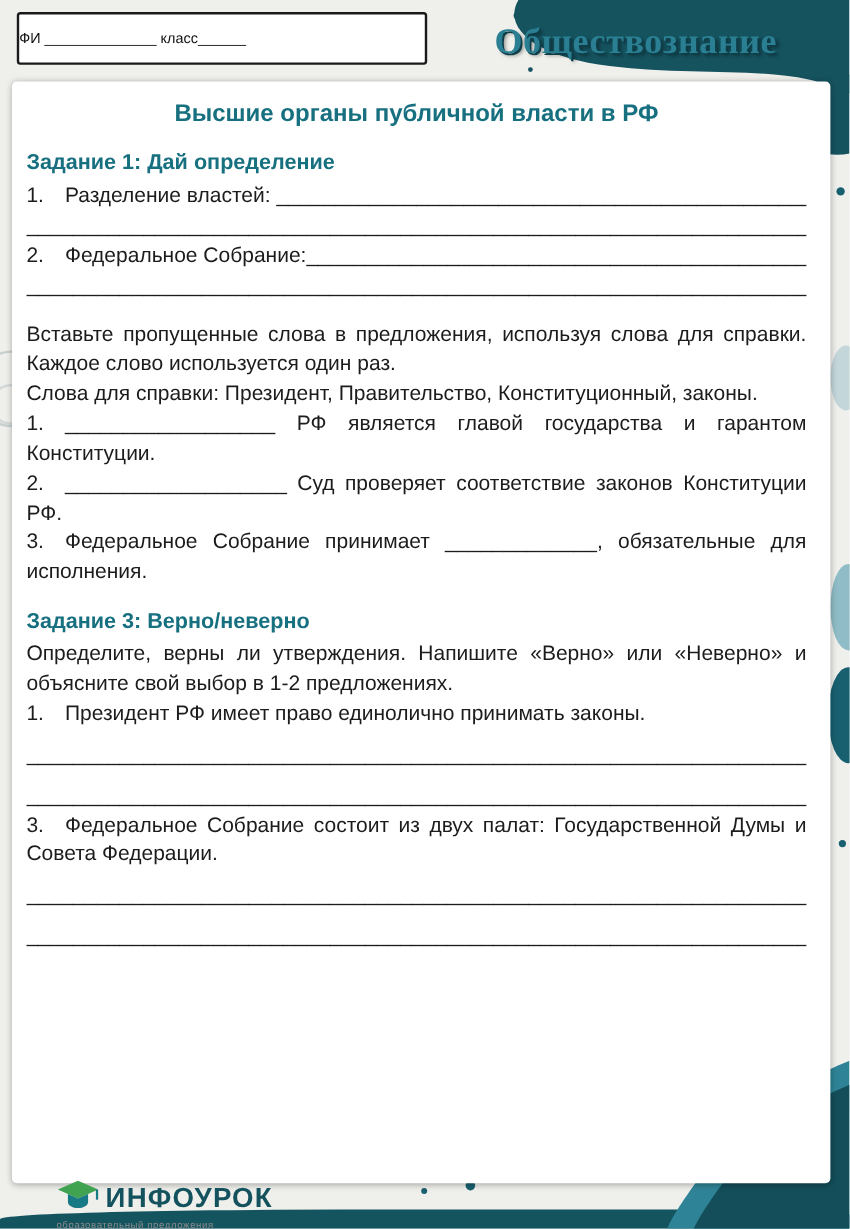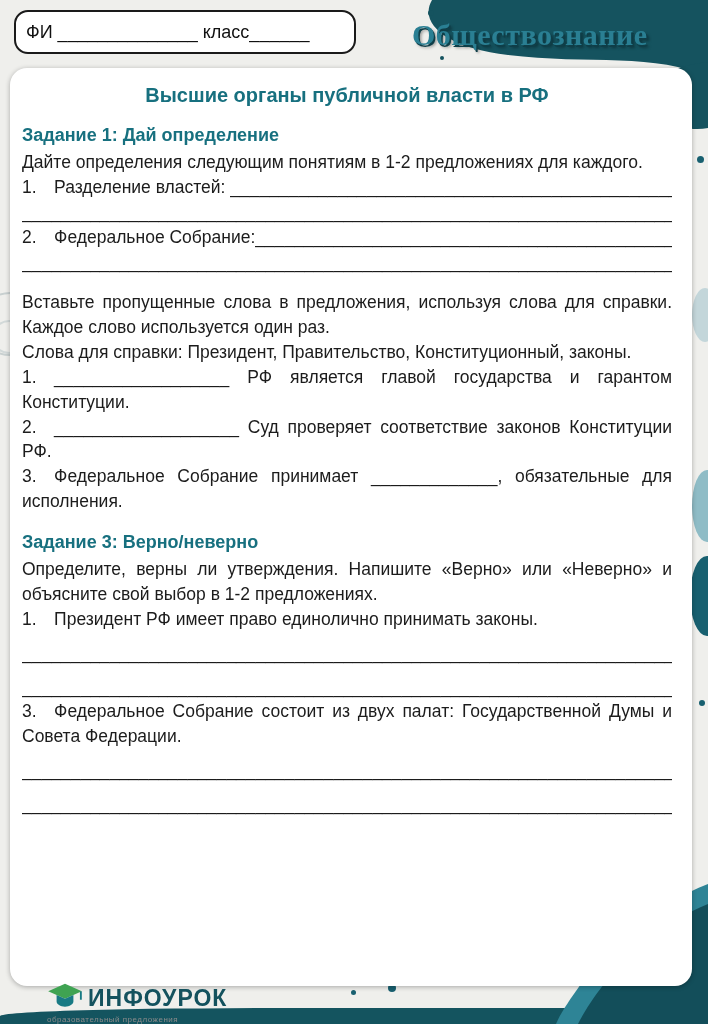--- a/index.html
+++ b/index.html
@@ -32,38 +32,38 @@
   .footer-bar {
     position:absolute; left:0; bottom:0; width:100%; height:16px;
     background:#14545f; z-index:1;
     border-radius:40% 20% 0 0 / 8px 4px 0 0;
   }
 
   
   .name-box {
     position:absolute; left:14px; top:10px; z-index:2;
     width:342px; height:44px;
-    background:#ffffff; border:2px solid #1a1a1a; border-radius:14px;
-    display:flex; align-items:center; padding-left:10px;
-    font-size:18px; color:#111;
+    background:#ffffff; border:2px solid #1a1a1a; border-radius:3px;
+    display:flex; align-items:center; 
+    font-size:12px; color:#111;
   }
   .subject {
     position:absolute; left:412px; top:18px; z-index:2;
     font-family:"Liberation Serif", serif;
     font-weight:bold; font-size:30px; letter-spacing:0.5px;
     color:#2a7f93;
     text-shadow:1.5px 1.5px 0 #0f3e48, 3px 3px 3px rgba(0,0,0,.35);
     white-space:nowrap;
   }
 
   
   .card {
     position:absolute; left:10px; top:68px; z-index:2;
     width:682px; height:918px;
-    background:#ffffff; border-radius:17px;
+    background:#ffffff; border-radius:4px;
     box-shadow:0 1px 5px rgba(0,0,0,.3);
     padding:16px 20px 0 12px;
     overflow:hidden;
   }
   .title {
     text-align:center; font-size:20px; font-weight:bold;
     color:#17707f; margin-bottom:16px;
   }
   .task-heading {
     font-size:18px; font-weight:bold; color:#17707f;
@@ -120,21 +120,20 @@
 </div>
 
 <div class="name-box">ФИ ______________ класс______</div>
 <div class="subject">Обществознание</div>
 
 <main class="card">
   <h1 class="title">Высшие органы публичной власти в РФ</h1>
 
   <section>
     <h2 class="task-heading">Задание 1: Дай определение</h2>
-    <p class="body">Дайте определения следующим понятиям в 1-2 предложениях для каждого.</p>
     <p class="body oneline">1. Разделение властей: __________________________________________________</p>
     <p class="uline">________________________________________________________________________</p>
     <p class="body oneline">2. Федеральное Собрание:__________________________________________________</p>
     <p class="uline">________________________________________________________________________</p>
   </section>
 
   <section>
     <p class="body">Вставьте пропущенные слова в предложения, используя слова для справки. Каждое слово используется один раз.</p>
     <p class="body">Слова для справки: Президент, Правительство, Конституционный, законы.</p>
     <p class="body">1. __________________ РФ является главой государства и гарантом Конституции.</p>

